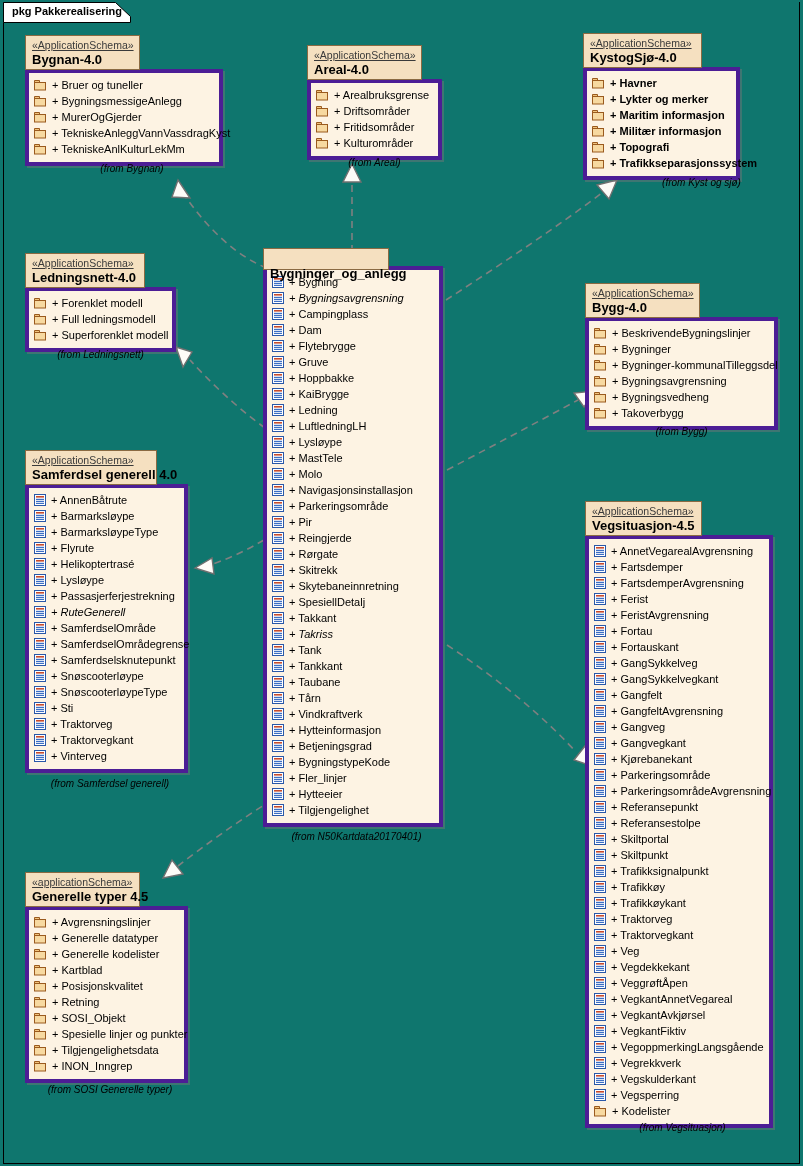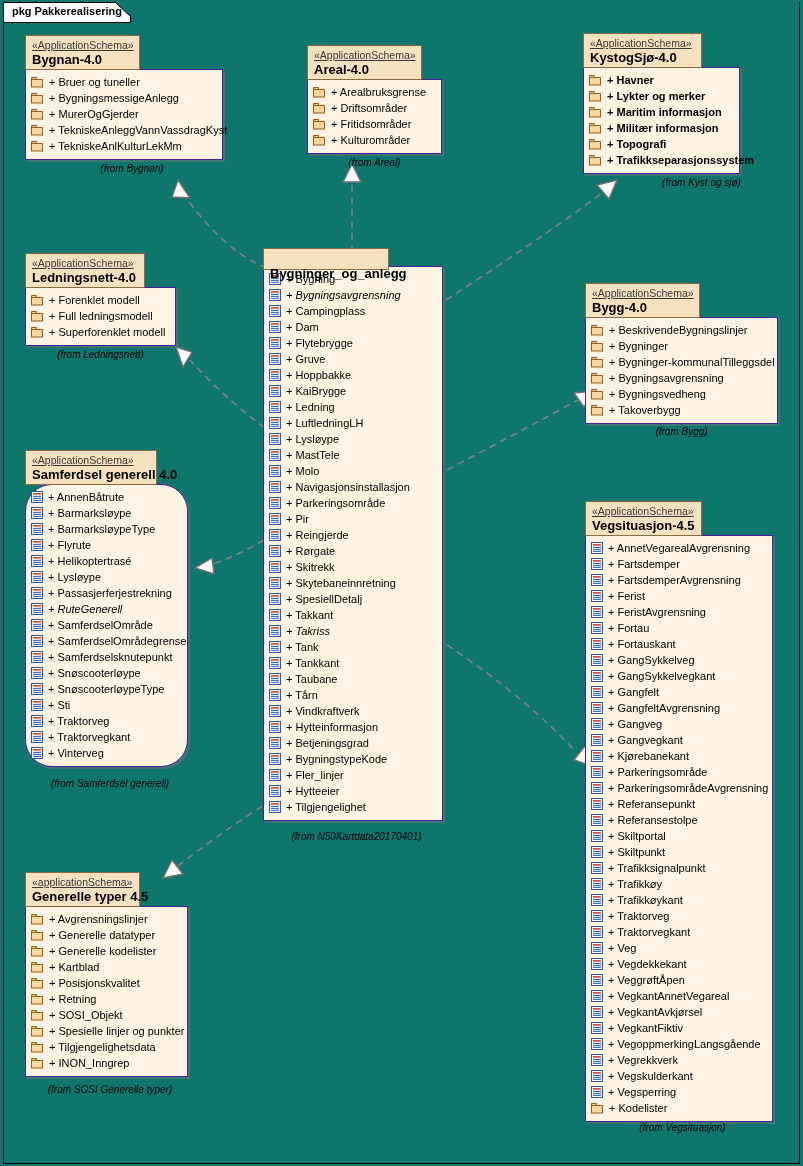--- a/index.html
+++ b/index.html
@@ -71,21 +71,21 @@
   }
   .pkg-title {
     font-size: 13px;
     font-weight: bold;
     color: #000000;
     white-space: nowrap;
   }
   .pkg-body {
     position: absolute;
     background: #fdf3e3;
-    border: 1px solid #4c1d95;
+    border: 4px solid #4c1d95;
     box-sizing: border-box;
     padding: 4px 6px 5px 5px;
     z-index: 2;
     box-shadow: 2px 2px 0 0 rgba(120,120,120,0.45);
   }
   .member {
     display: flex;
     align-items: center;
     height: 16px;
     white-space: nowrap;
@@ -352,21 +352,21 @@
         </div>
       </div>
     <div class="from-label" style="left:0; top:96px; width:151px;">(from Ledningsnett)</div>
   </div>
 
   <div class="pkgbox" style="left:25px; top:450px;">
     <div class="pkg-header" style="width:132px; height:35px;">
       <div class="pkg-stereo">«ApplicationSchema»</div>
       <div class="pkg-title">Samferdsel generell 4.0</div>
     </div>
-    <div class="pkg-body" style="left:0; top:34px; width:163px;border-radius:27px;">
+    <div class="pkg-body" style="left:0; top:34px; width:163px;">
         <div class="member">
           <svg class="ico" width="12" height="12" viewBox="0 0 12 12">
             <rect x="0.5" y="0.5" width="11" height="11" fill="#ffffff" stroke="#2a58a8" stroke-width="1"></rect>
             <rect x="2" y="2" width="8" height="1.6" fill="#c94b2b"></rect>
             <rect x="2" y="4.8" width="8" height="1.2" fill="#3d6fc4"></rect>
             <rect x="2" y="6.8" width="8" height="1.2" fill="#3d6fc4"></rect>
             <rect x="2" y="8.8" width="8" height="1.2" fill="#3d6fc4"></rect>
           </svg>
           <span class="mlabel">+ AnnenBåtrute</span>
         </div>

